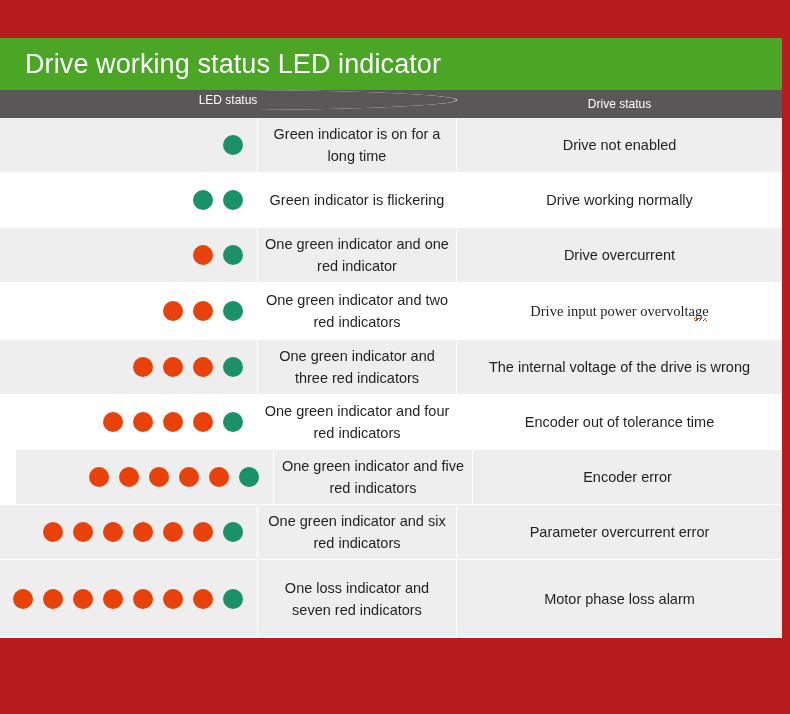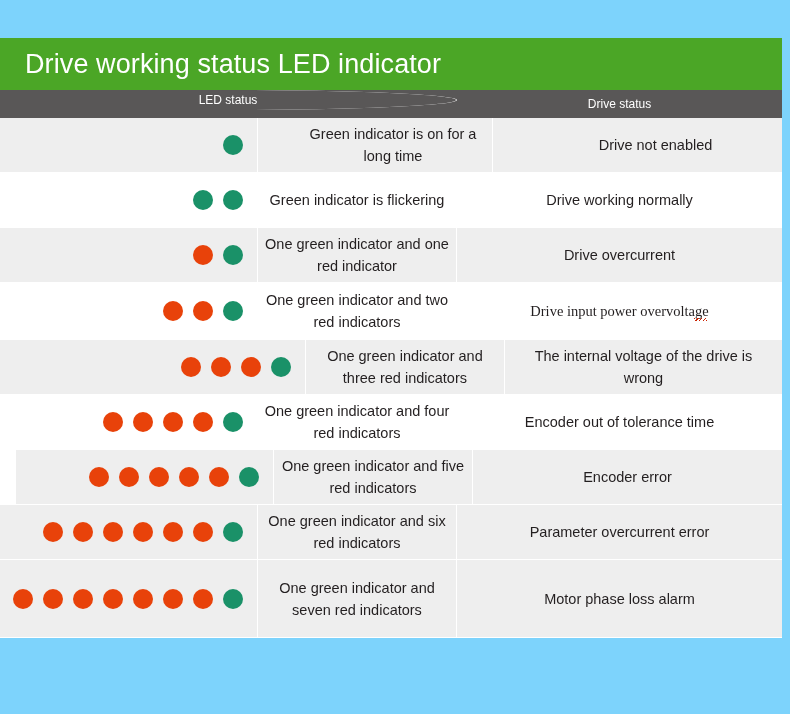--- a/index.html
+++ b/index.html
@@ -11,21 +11,21 @@
     width: 790px;
     height: 714px;
     font-family: "Liberation Sans", sans-serif;
     overflow: hidden;
   }
 
   .page {
     position: relative;
     width: 790px;
     height: 714px;
-    background: #7dd3fc;
+    background: #b91c1c;
   }
 
   .table-wrap {
     position: absolute;
     left: 0px;
     top: 38px;
     width: 782px;
     background: #ffffff;
   }
 
@@ -158,21 +158,21 @@
     <div class="banner">
       <div class="banner-title">Drive working status LED indicator</div>
     </div>
 
     <div class="head-row">
       <div class="head-cell led">LED status</div>
       <div class="head-cell drive">Drive status</div>
     </div>
 
     <div id="rows-host">
-        <div class="row shade-gray" style="height: 55px; gap: 36px;">
+        <div class="row shade-gray" style="height: 55px;">
           <div class="cell-leds">
             <div class="led-strip">
               <span class="led green"></span>
             </div>
           </div>
           <div class="cell-desc">
             <span class="txt">Green indicator is on for a long time</span>
           </div>
           <div class="cell-status">
             <span class="txt">Drive not enabled</span>
@@ -214,21 +214,21 @@
               <span class="led green"></span>
             </div>
           </div>
           <div class="cell-desc">
             <span class="txt">One green indicator and two red indicators</span>
           </div>
           <div class="cell-status">
             <span class="txt squiggle">Drive input power overvoltage</span>
           </div>
         </div>
-        <div class="row shade-gray" style="height: 55px; padding-left: 48px;">
+        <div class="row shade-gray" style="height: 55px;">
           <div class="cell-leds">
             <div class="led-strip">
               <span class="led red"></span>
               <span class="led red"></span>
               <span class="led red"></span>
               <span class="led green"></span>
             </div>
           </div>
           <div class="cell-desc">
             <span class="txt">One green indicator and three red indicators</span>
@@ -298,21 +298,21 @@
               <span class="led red"></span>
               <span class="led red"></span>
               <span class="led red"></span>
               <span class="led red"></span>
               <span class="led red"></span>
               <span class="led red"></span>
               <span class="led green"></span>
             </div>
           </div>
           <div class="cell-desc">
-            <span class="txt">One green indicator and seven red indicators</span>
+            <span class="txt">One loss indicator and seven red indicators</span>
           </div>
           <div class="cell-status">
             <span class="txt">Motor phase loss alarm</span>
           </div>
         </div>
       </div>
 
   </div>
 
 </div>

